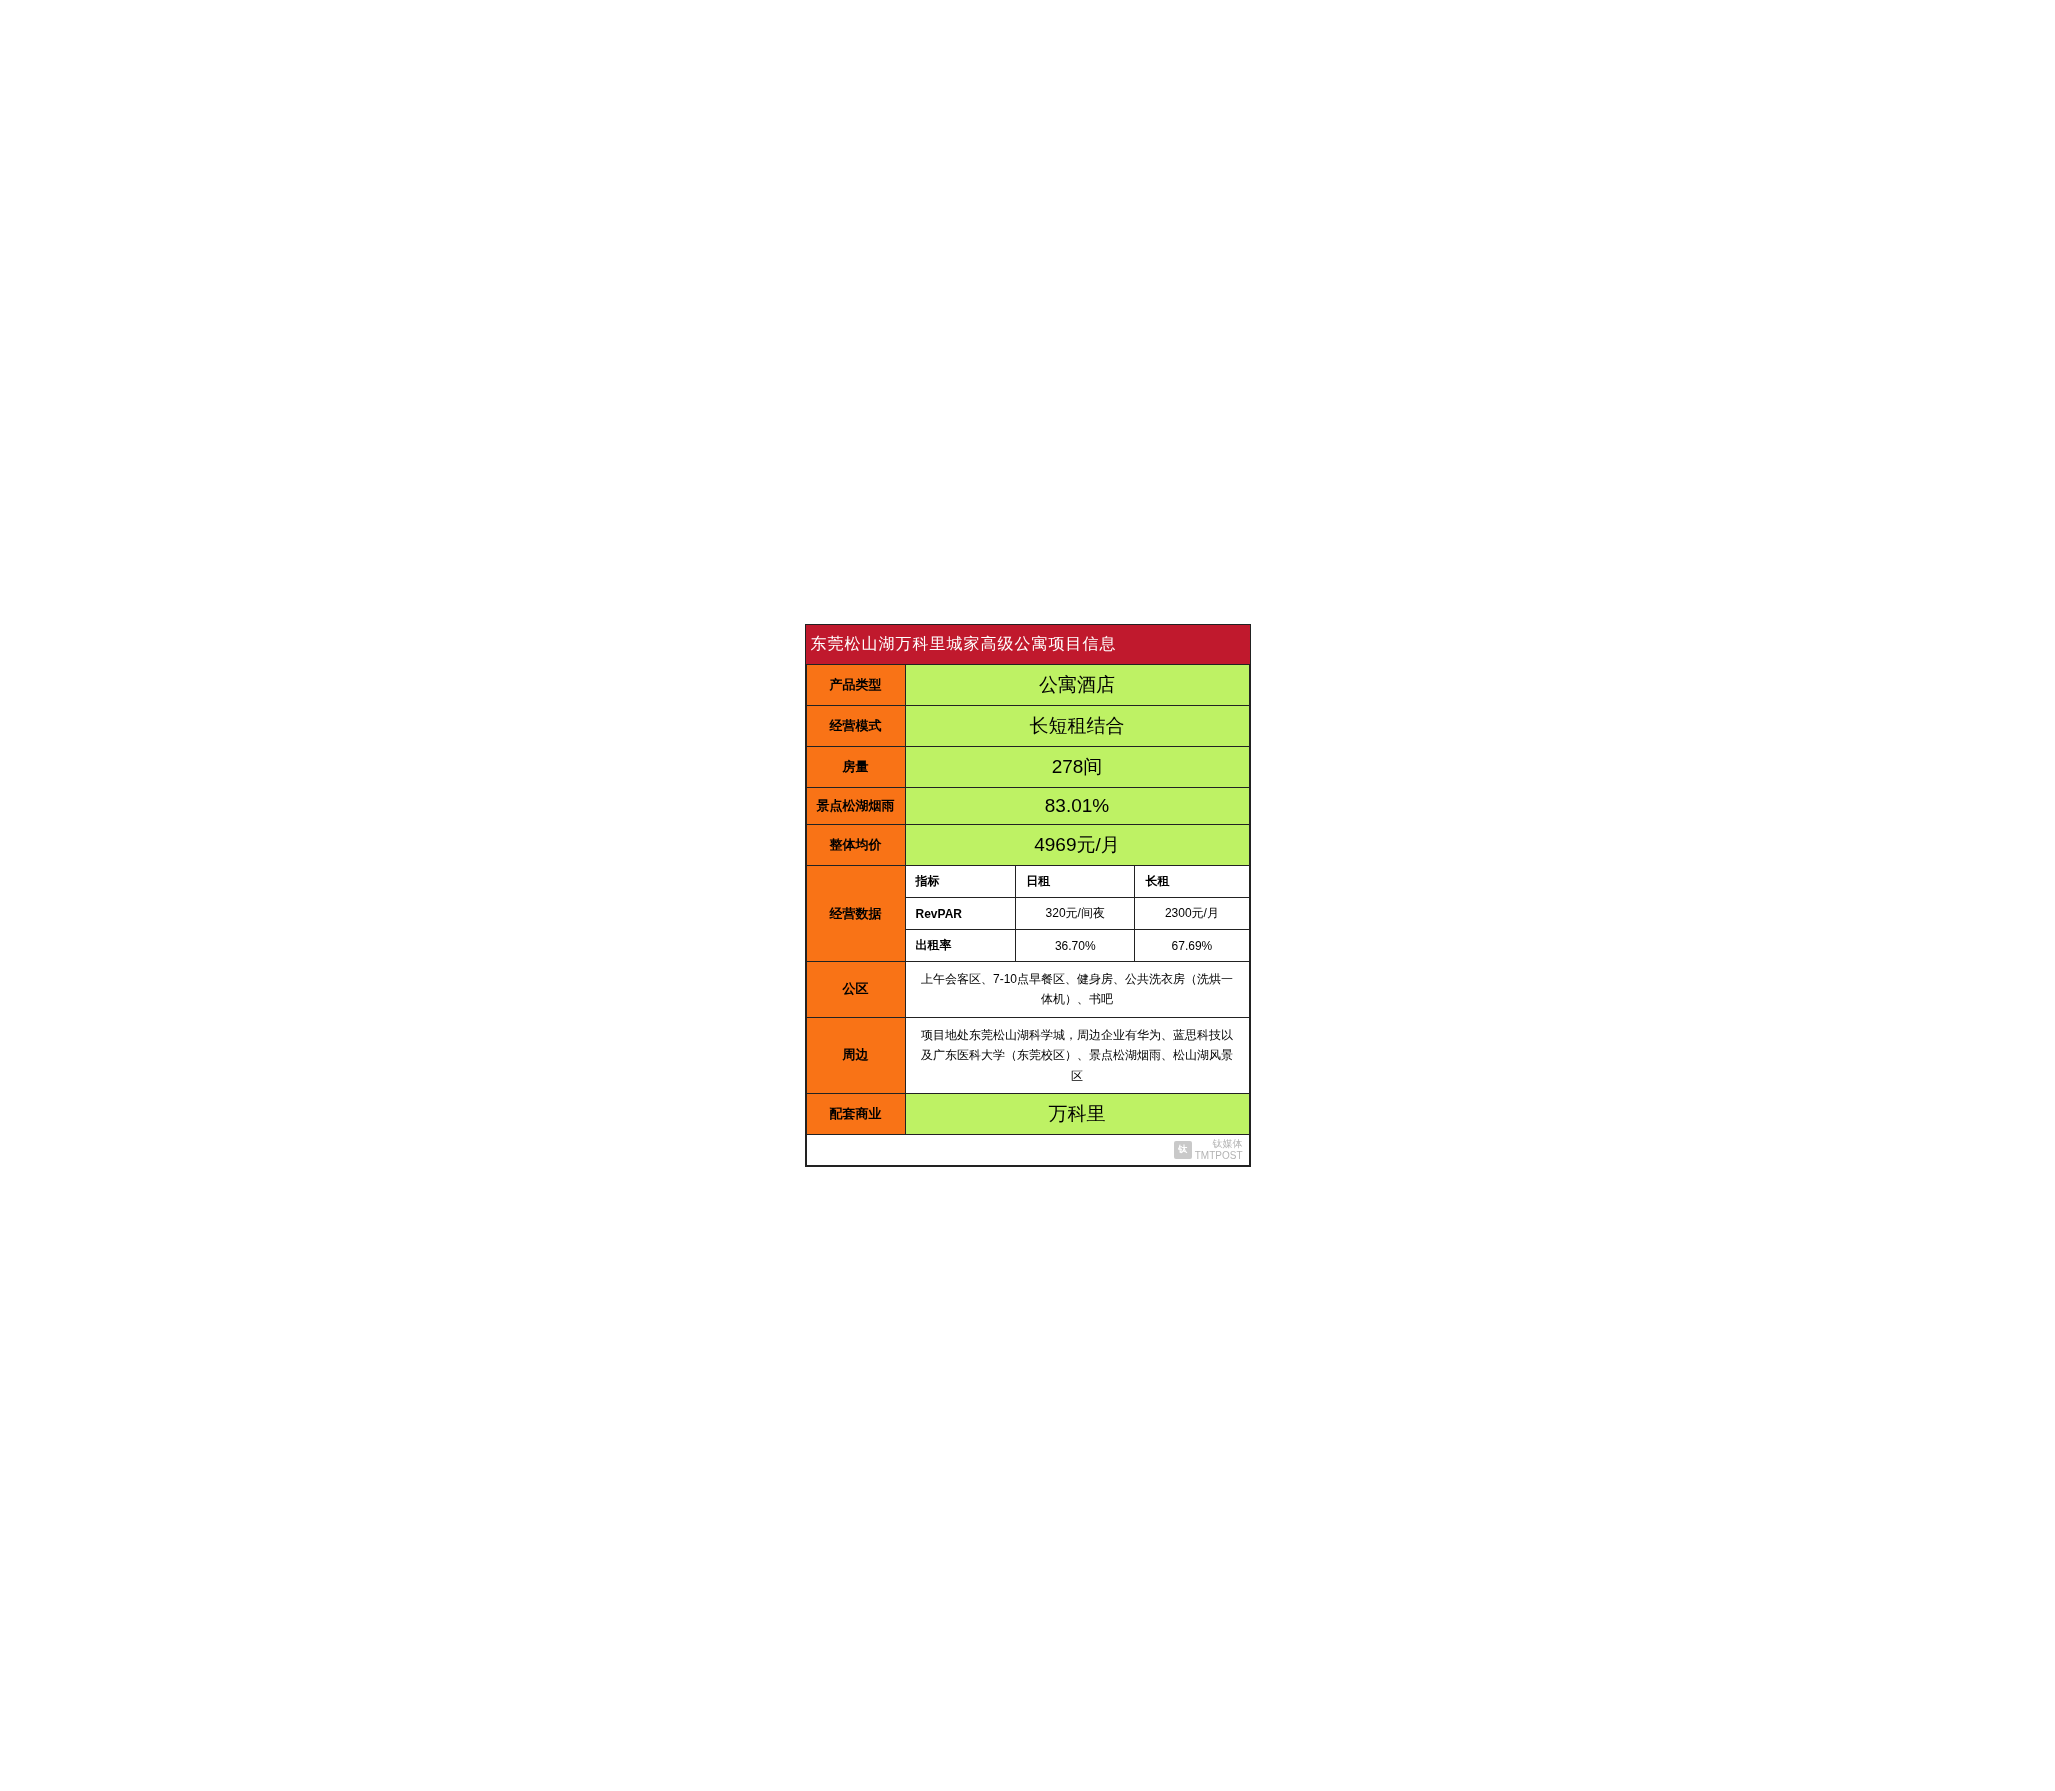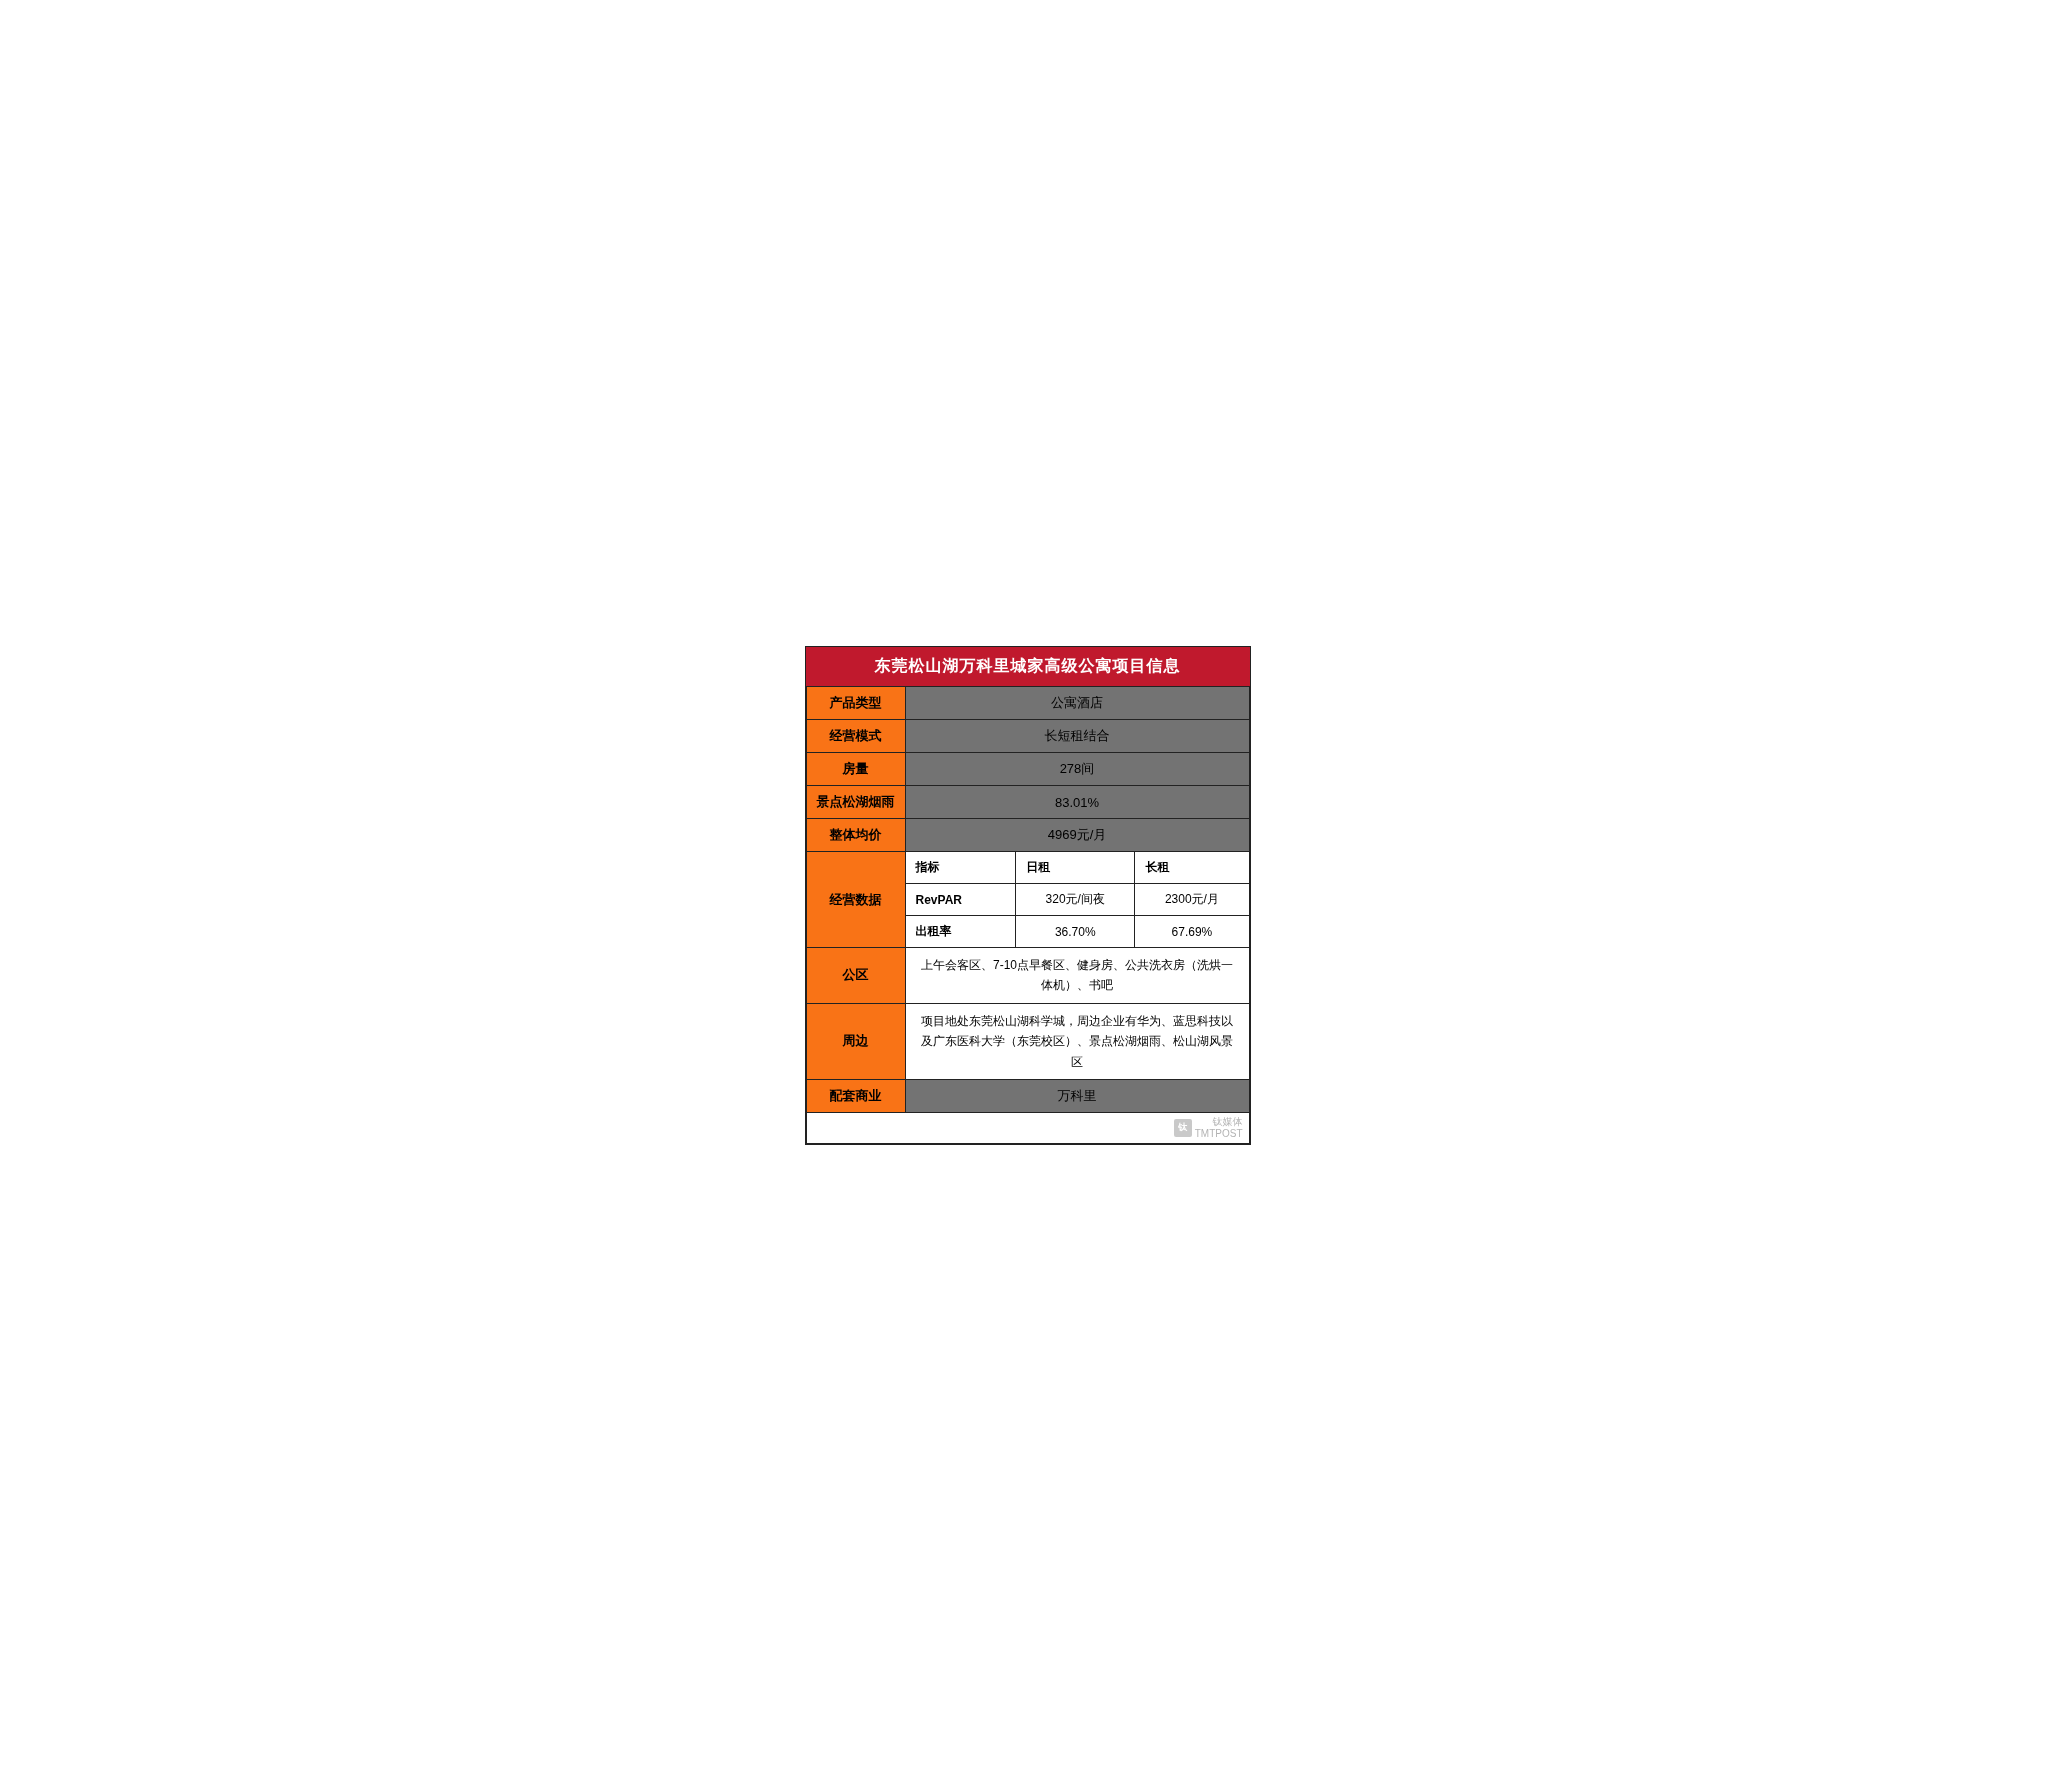--- a/index.html
+++ b/index.html
@@ -20,23 +20,22 @@
 
     .table-container {
       width: 446px;
       border: 1px solid #222;
       background: #fff;
     }
 
     .table-title {
       background: #c0192d;
       color: #fff;
-      text-align: center;
       font-size: 16px;
-      font-weight: bold;
+      font-weight: normal;
       padding: 9px 5px;
       letter-spacing: 1px;
     }
 
     table {
       width: 100%;
       border-collapse: collapse;
     }
 
     td, th {
@@ -48,23 +47,23 @@
     .label-cell {
       font-size: 13px;
       font-weight: bold;
       text-align: center;
       width: 84px;
       background: #f97316;
       white-space: nowrap;
     }
 
     .value-cell {
-      font-size: 13px;
+      font-size: 19px;
       text-align: center;
-      background: #737373;
+      background: #bef264;
     }
 
     .value-cell-left {
       font-size: 12px;
       text-align: center;
       background: #fff;
       line-height: 1.7;
     }
 
     .sub-header-cell {

